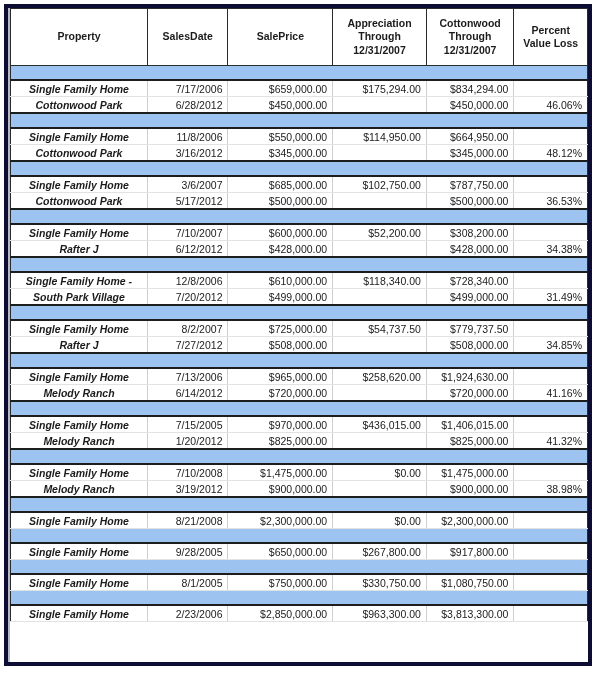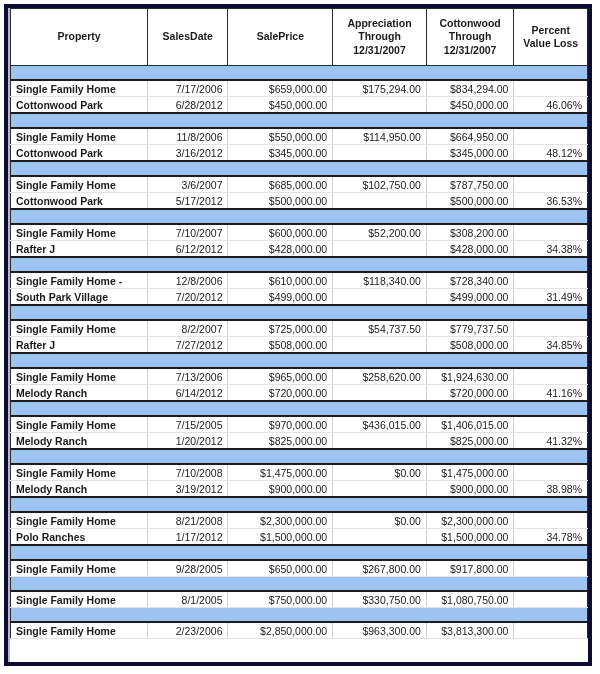--- a/index.html
+++ b/index.html
@@ -89,21 +89,21 @@
     border-bottom: 1px solid #e2e2e2;
   }
   tr.data-row.row-bottom td {
     border-top: none;
     border-bottom: 2px solid #1d1d1d;
   }
   
   tr.data-row td.edge-left  { border-left: 1px solid #2b2b2b; }
   tr.data-row td.edge-right { border-right: 1px solid #2b2b2b; }
 
-  td.col-property { font-weight: bold; }
+  td.col-property { text-align: center; font-weight: bold; font-style: italic; }
   td.col-num      { text-align: right; }
   td.col-percent  { text-align: right; }
 </style>
 </head>
 <body>
 
 <div class="frame-outer">
   <div class="frame-inner">
     <table class="grid">
       <colgroup>
@@ -317,28 +317,20 @@
             <td colspan="6"></td>
           </tr>
           <tr class="data-row row-top">
             <td class="col-property edge-left">Single Family Home</td>
             <td class="col-num">8/21/2008</td>
             <td class="col-num">$2,300,000.00</td>
             <td class="col-num">$0.00</td>
             <td class="col-num">$2,300,000.00</td>
             <td class="col-percent edge-right"></td>
           </tr>
-          <tr class="data-row row-bottom">
-            <td class="col-property edge-left">Polo Ranches</td>
-            <td class="col-num">1/17/2012</td>
-            <td class="col-num">$1,500,000.00</td>
-            <td class="col-num"></td>
-            <td class="col-num">$1,500,000.00</td>
-            <td class="col-percent edge-right">34.78%</td>
-          </tr>
           <tr class="spacer-row">
             <td colspan="6"></td>
           </tr>
           <tr class="data-row row-top">
             <td class="col-property edge-left">Single Family Home</td>
             <td class="col-num">9/28/2005</td>
             <td class="col-num">$650,000.00</td>
             <td class="col-num">$267,800.00</td>
             <td class="col-num">$917,800.00</td>
             <td class="col-percent edge-right"></td>

